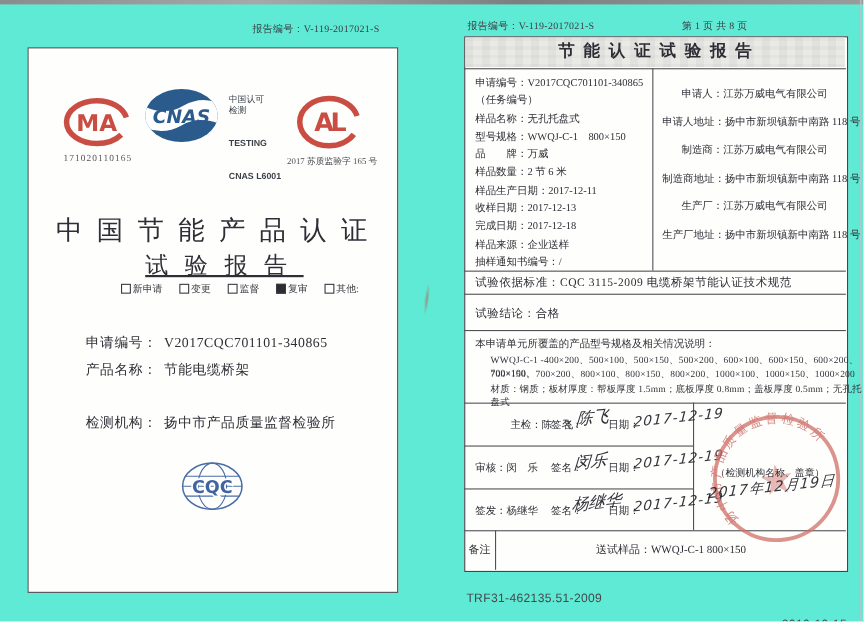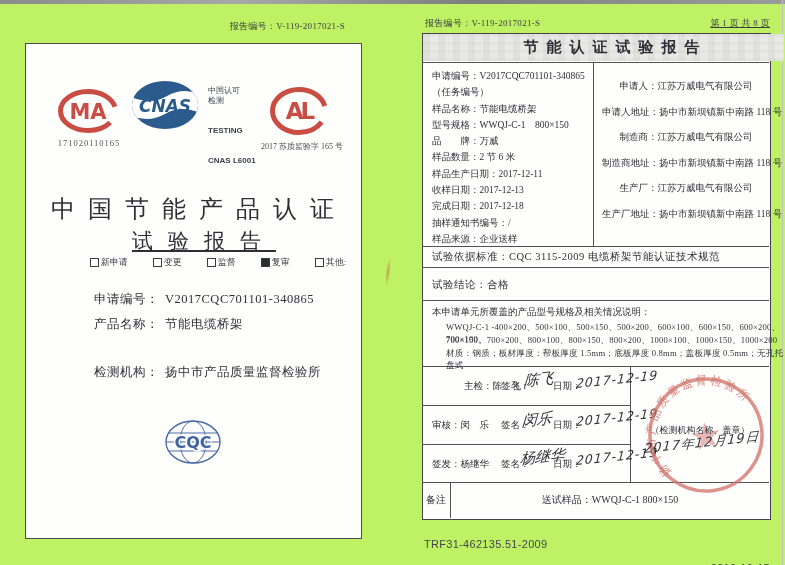--- a/index.html
+++ b/index.html
@@ -1,49 +1,49 @@
 <!DOCTYPE html>
 <html><head>
 <meta charset="utf-8">
 <style>
   html,body{margin:0;padding:0;background:#ffffff;}
-  #screen{position:relative;width:785px;height:565px;background:#bef264;overflow:hidden;
+  #screen{position:relative;width:785px;height:565px;background:#5eead4;overflow:hidden;
           font-family:"Liberation Serif","DejaVu Serif",serif;color:#33333a;}
   .t{position:absolute;white-space:nowrap;}
   .scan-band{position:absolute;left:0;top:0;width:785px;height:4px;
              background:linear-gradient(90deg,#8b8b8b 0%,#a8a8a8 30%,#7e7e7e 60%,#9b9b9b 100%);}
   .scan-edge{position:absolute;right:2px;top:0;width:1px;height:565px;background:#c3c3c3;}
 
   
   .lp-border{position:absolute;left:25px;top:43px;width:335px;height:494px;
              border:1.5px solid #4a4a50;background:#fefefd;}
   .rep-no{font-size:9px;letter-spacing:.3px;color:#3c3c44;}
   .cma-num{font-size:8.5px;letter-spacing:1px;color:#55555c;}
   .cnas-cap{position:absolute;font-size:8px;line-height:10px;color:#3a3f48;font-family:"Liberation Sans",sans-serif;}
   .cnas-cap .b{font-weight:bold;margin-top:20px;}
   .al-cap{font-size:8px;color:#4a4a52;}
   .lp-title1{left:25px;top:193px;width:335px;text-align:center;font-size:24px;letter-spacing:13px;
              text-indent:13px;color:#2e2e36;font-weight:500;}
   .lp-title2{left:41px;top:227px;width:311px;text-align:center;font-size:21px;letter-spacing:15px;
              text-indent:15px;color:#2e2e36;font-weight:500;text-decoration:underline;}
-  .cb-row{left:25px;top:256px;width:386px;display:flex;justify-content:center;gap:25px;font-size:9px;color:#3a3a42;}
+  .cb-row{left:25px;top:256px;width:386px;display:flex;justify-content:center;gap:15px;font-size:9px;color:#3a3a42;}
   .cb{display:flex;align-items:center;gap:2px;}
   .cb .box{display:inline-block;width:7px;height:7px;border:1px solid #3a3a42;background:#fff;}
   .cb .box.filled{background:#2c2c33;}
-  .fld{position:absolute;left:94px;font-size:12.5px;color:#2f2f37;letter-spacing:.5px;}
+  .fld{position:absolute;left:78px;font-size:12.5px;color:#2f2f37;letter-spacing:.5px;margin-top:12px;}
   .fld .v{margin-left:6px;}
 
   
   .tbl{position:absolute;left:422px;top:33px;width:347px;height:485px;border:1.5px solid #44444a;background:#fefefd;}
   .hl,.vl{position:absolute;background:#515158;}
   .rp-title{left:423px;top:34px;width:345px;height:27px;line-height:27px;text-align:center;
             font-size:15px;font-weight:bold;letter-spacing:8px;text-indent:8px;color:#2d2d35;
             background:#e9e9e5;
             background-image:repeating-linear-gradient(90deg,rgba(120,120,120,.07) 0 7px,rgba(255,255,255,0) 7px 15px),
-                             repeating-linear-gradient(0deg,rgba(120,120,120,.05) 0 3px,rgba(255,255,255,0) 3px 8px);padding-left:16px;}
+                             repeating-linear-gradient(0deg,rgba(120,120,120,.05) 0 3px,rgba(255,255,255,0) 3px 8px);}
   .cell-lines{position:absolute;font-size:9.5px;color:#2f2f37;}
   .cell-lines div{white-space:nowrap;}
   .info-l{left:432px;top:68px;width:160px;line-height:16.3px;}
   .info-r{left:602px;top:74px;width:168px;line-height:25.6px;text-align:center;}
   .rowtext{font-size:10.5px;color:#2e2e36;letter-spacing:.5px;}
   .models-h{left:432px;top:306px;font-size:9.5px;color:#2f2f37;}
   .models-l{position:absolute;left:446px;font-size:8.6px;color:#33333b;letter-spacing:.2px;}
   .sig-role{font-size:9.5px;color:#2e2e36;}
   .hw{font-family:"DejaVu Sans",sans-serif;font-style:italic;color:#202028;
       transform:rotate(-6deg) skewX(-10deg);transform-origin:left center;}
@@ -137,49 +137,49 @@
     <ellipse cx="29" cy="23" rx="13" ry="21" fill="none" stroke="#4a6da8" stroke-width="1"></ellipse>
     <line x1="4" y1="14" x2="54" y2="14" stroke="#4a6da8" stroke-width="1"></line>
     <line x1="4" y1="32" x2="54" y2="32" stroke="#4a6da8" stroke-width="1"></line>
     <line x1="2" y1="23" x2="56" y2="23" stroke="#4a6da8" stroke-width="1"></line>
     <text x="29" y="29" text-anchor="middle" font-family="DejaVu Sans,sans-serif" font-weight="bold" font-size="16" fill="#3f64a0" stroke="#ffffff" stroke-width="3" paint-order="stroke">CQC</text>
   </svg>
 
   <div class="red-streak"></div>
 
   <div class="t rep-no" style="left:425px;top:17px;">报告编号：V-119-2017021-S</div>
-  <div class="t rep-no" style="left:620px;top:17px;width:150px;text-align:right;text-decoration:underline;">第 1 页 共 8 页</div>
+  <div class="t rep-no" style="left:620px;top:17px;width:150px;">第 1 页 共 8 页</div>
 
   <div class="tbl"></div>
   <div class="t rp-title">节能认证试验报告</div>
 
   <div class="hl" style="left:422px;top:62px;width:347px;height:1px;"></div>
   <div class="hl" style="left:422px;top:246px;width:347px;height:1px;"></div>
   <div class="hl" style="left:422px;top:267px;width:347px;height:1px;"></div>
   <div class="hl" style="left:422px;top:300px;width:347px;height:1px;"></div>
   <div class="hl" style="left:422px;top:366px;width:347px;height:1px;"></div>
   <div class="hl" style="left:422px;top:405px;width:208px;height:1px;"></div>
   <div class="hl" style="left:422px;top:444px;width:208px;height:1px;"></div>
   <div class="hl" style="left:422px;top:482px;width:347px;height:1px;"></div>
   <div class="vl" style="left:593px;top:62px;width:1px;height:184px;"></div>
   <div class="vl" style="left:630px;top:366px;width:1px;height:116px;"></div>
   <div class="vl" style="left:450px;top:482px;width:1px;height:36px;"></div>
 
   <div class="cell-lines info-l">
     <div>申请编号：V2017CQC701101-340865</div>
     <div>（任务编号）</div>
-    <div>样品名称：节能电缆桥架</div>
+    <div>样品名称：无孔托盘式</div>
     <div>型号规格：WWQJ-C-1　800×150</div>
     <div>品　　牌：万威</div>
     <div>样品数量：2 节 6 米</div>
     <div>样品生产日期：2017-12-11</div>
     <div>收样日期：2017-12-13</div>
     <div>完成日期：2017-12-18</div>
+    <div>样品来源：企业送样</div>
     <div>抽样通知书编号：/</div>
-    <div>样品来源：企业送样</div>
   </div>
 
   <div class="cell-lines info-r">
     <div>申请人：江苏万威电气有限公司</div>
     <div>申请人地址：扬中市新坝镇新中南路 118 号</div>
     <div>制造商：江苏万威电气有限公司</div>
     <div>制造商地址：扬中市新坝镇新中南路 118 号</div>
     <div>生产厂：江苏万威电气有限公司</div>
     <div>生产厂地址：扬中市新坝镇新中南路 118 号</div>
   </div>

